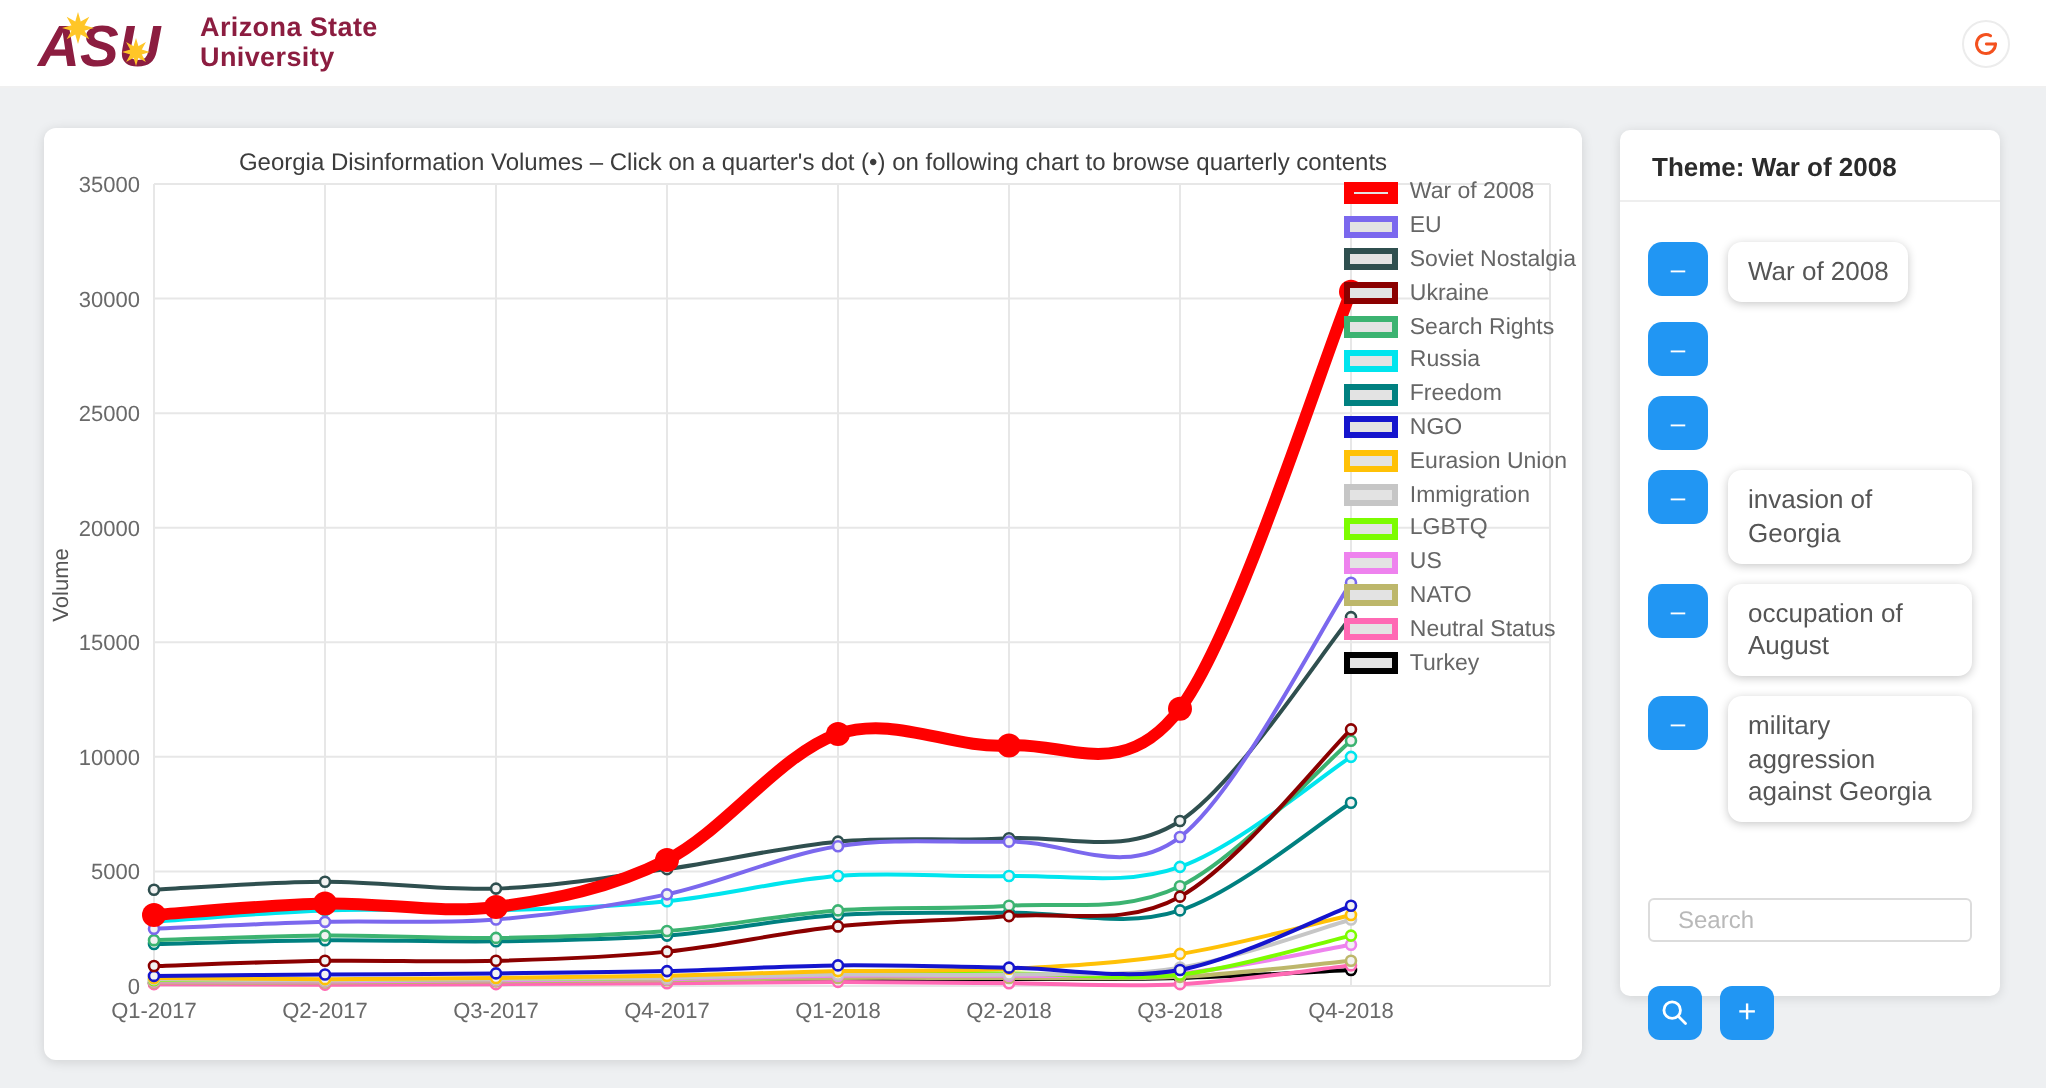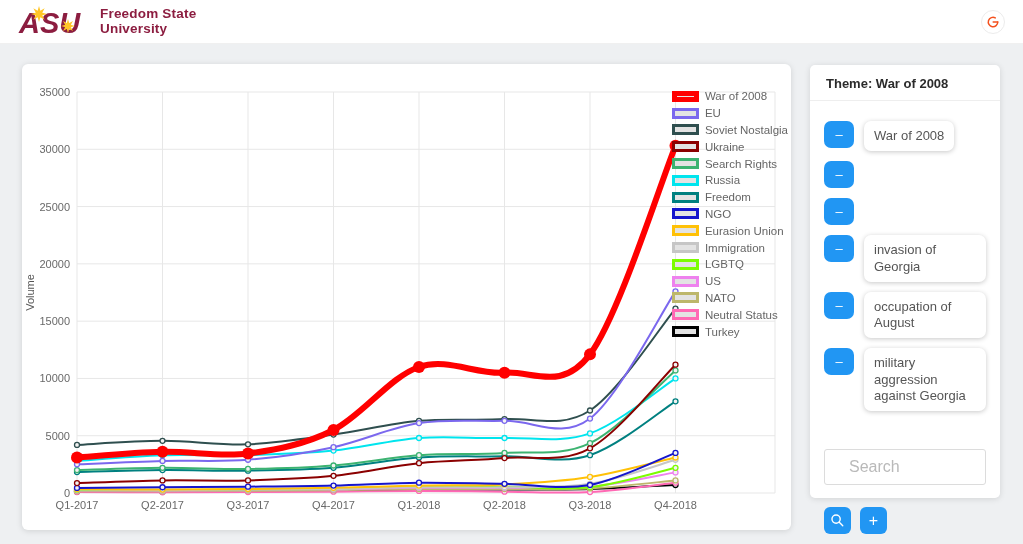--- a/index.html
+++ b/index.html
@@ -56,22 +56,22 @@
     color:#fff; font-size:13px; line-height:1; cursor:pointer; flex:0 0 auto;
     display:flex; align-items:center; justify-content:center;
   }
   .tag-chip {
     background:#fff; border-radius:7px; padding:7px 10px; font-size:13px; color:#555;
     box-shadow:0 1px 5px rgba(0,0,0,.22); max-width:128px; line-height:1.25;
   }
   .tag-chip:empty { box-shadow:none; padding:0; }
   .search-wrap { margin:8px 14px 0; }
   .search-input {
-    width:100%; height:36px; border:1px solid #dcdcdc; border-radius:3px;
-    padding:0 24px; font-size:16px; color:#555; outline:none;
+    width:100%; height:22px; border:1px solid #dcdcdc; border-radius:3px;
+    padding:0 14px; font-size:12px; color:#555; outline:none;
     font-family:"Liberation Sans", sans-serif;
   }
   .search-input::placeholder { color:#b9b9b9; }
   .btn-row { display:flex; gap:9px; margin:10px 14px; }
   .sq-btn {
     width:27px; height:27px; border:none; border-radius:6px; background:#2196F3;
     color:#fff; font-size:16px; line-height:1; cursor:pointer;
     display:flex; align-items:center; justify-content:center; padding:0;
   }
 </style>
@@ -87,21 +87,21 @@
           <path d="M0,-8 L1.8,-1.8 L8,0 L1.8,1.8 L0,8 L-1.8,1.8 L-8,0 L-1.8,-1.8 Z"></path>
           <path d="M0,-8 L1.8,-1.8 L8,0 L1.8,1.8 L0,8 L-1.8,1.8 L-8,0 L-1.8,-1.8 Z" transform="rotate(45)"></path>
         </g>
         <g transform="translate(50,21)">
           <path d="M0,-7 L1.6,-1.6 L7,0 L1.6,1.6 L0,7 L-1.6,1.6 L-7,0 L-1.6,-1.6 Z"></path>
           <path d="M0,-7 L1.6,-1.6 L7,0 L1.6,1.6 L0,7 L-1.6,1.6 L-7,0 L-1.6,-1.6 Z" transform="rotate(45)"></path>
         </g>
       </g>
     </svg>
     <div class="logo-text">
-      <div>Freedom State</div>
+      <div>Arizona State</div>
       <div>University</div>
     </div>
   </div>
   <button class="logout-btn">
     <svg width="14" height="14" viewBox="0 0 16 16">
       <path d="M13.4,8 A5.4,5.4 0 1 1 10.6,3.3" fill="none" stroke="#f4511e" stroke-width="1.7" stroke-linecap="round"></path>
       <line x1="8.2" y1="8" x2="13.4" y2="8" stroke="#f4511e" stroke-width="1.7" stroke-linecap="round"></line>
     </svg>
   </button>
 </div>
@@ -303,20 +303,21 @@
         <circle cx="55" cy="393.48285714285714" r="6" fill="#FF0000" stroke="#FF0000" stroke-width="0" cursor="pointer"></circle>
         <circle cx="140.5" cy="387.75428571428574" r="6" fill="#FF0000" stroke="#FF0000" stroke-width="0" cursor="pointer"></circle>
         <circle cx="226" cy="389.47285714285715" r="6" fill="#FF0000" stroke="#FF0000" stroke-width="0" cursor="pointer"></circle>
         <circle cx="311.5" cy="365.98571428571427" r="6" fill="#FF0000" stroke="#FF0000" stroke-width="0" cursor="pointer"></circle>
         <circle cx="397" cy="302.9714285714286" r="6" fill="#FF0000" stroke="#FF0000" stroke-width="0" cursor="pointer"></circle>
         <circle cx="482.5" cy="308.7" r="6" fill="#FF0000" stroke="#FF0000" stroke-width="0" cursor="pointer"></circle>
         <circle cx="568" cy="290.36857142857144" r="6" fill="#FF0000" stroke="#FF0000" stroke-width="0" cursor="pointer"></circle>
         <circle cx="653.5" cy="81.8485714285714" r="6" fill="#FF0000" stroke="#FF0000" stroke-width="0" cursor="pointer"></circle>
       </g>
     </svg>
+  <div class="chart-title">Georgia Disinformation Volumes – Click on a quarter's dot (•) on following chart to browse quarterly contents</div>
   <ul class="legend" id="legend">
       <li>
         <span class="swatch" style="border: 5px solid rgb(255, 0, 0);"></span>
         <span class="lab">War of 2008</span>
       </li>
       <li>
         <span class="swatch" style="border: 3px solid rgb(123, 104, 238);"></span>
         <span class="lab">EU</span>
       </li>
       <li>

